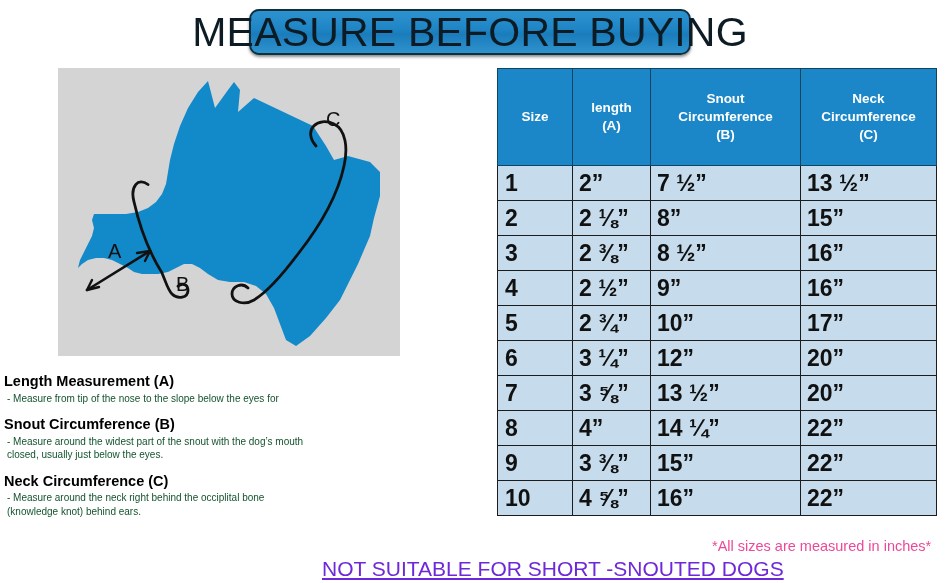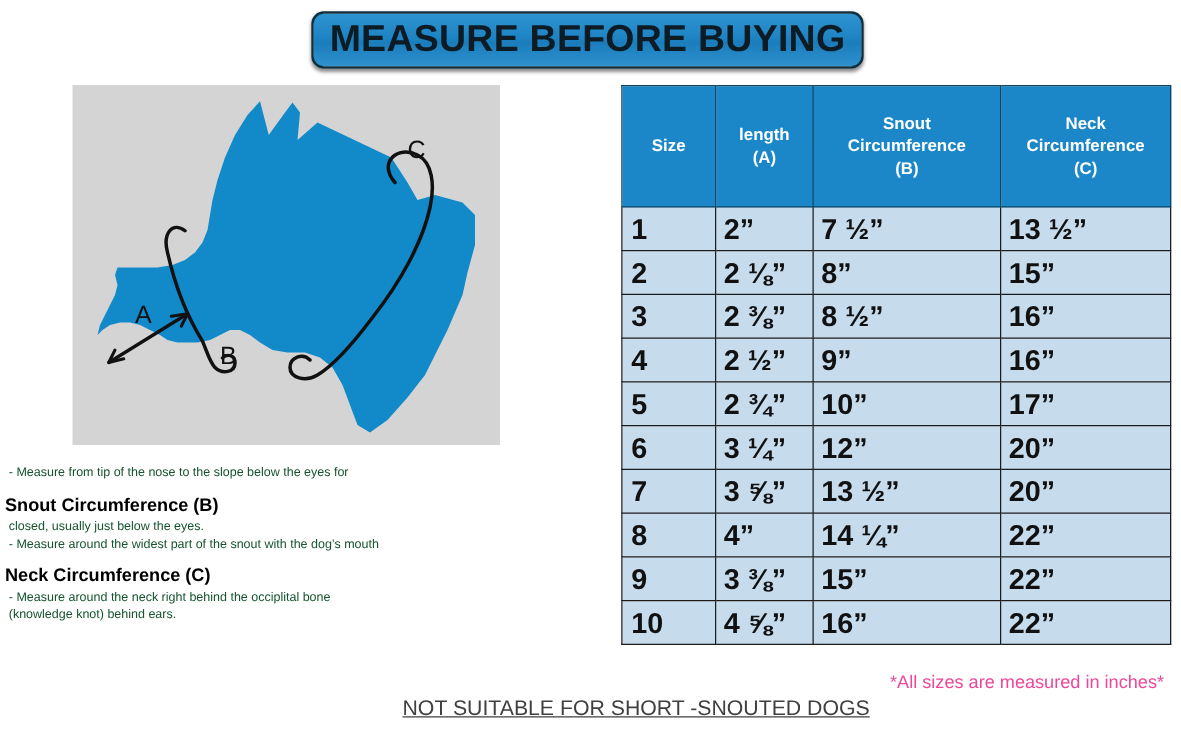--- a/index.html
+++ b/index.html
@@ -25,24 +25,24 @@
     border-radius: 10px;
     border: 2px solid #10303f;
     background: linear-gradient(180deg, #2d93d0 0%, #1e84c4 45%, #1a7cbb 55%, #2f93cf 100%);
     box-shadow: 0 2px 3px rgba(0,0,0,0.45);
     display: flex;
     align-items: center;
     justify-content: center;
     box-sizing: border-box;
   }
   #title-text {
-    font-size: 30px;
+    font-size: 41px;
     letter-spacing: 0.2px;
     color: #0d1b24;
-    font-weight: 700;
+    font-weight: 400;
     white-space: nowrap;
     font-family: "Liberation Sans", sans-serif;
   }
 
   
   #diagram-panel {
     position: absolute;
     left: 58px;
     top: 68px;
     width: 342px;
@@ -71,22 +71,22 @@
     color: #14532d;
     line-height: 1.35;
     padding-left: 3px;
   }
 
   
   #not-suitable {
     position: absolute;
     left: 322px;
     top: 557px;
-    font-size: 17px;
-    color: #404040;
+    font-size: 21px;
+    color: #6d28d9;
     text-decoration: underline;
     white-space: nowrap;
     font-family: "Liberation Sans", sans-serif;
   }
 
   
   #sizes-note {
     position: absolute;
     left: 712px;
     top: 538px;
@@ -169,27 +169,28 @@
     <path d="M258,78 C244,62 260,48 276,56 C288,62 290,80 286,98
          C280,126 262,158 240,186 C222,210 206,226 196,232
          C186,238 174,234 174,226 C174,218 184,214 190,220" fill="none" stroke="#111111" stroke-width="2.8" stroke-linecap="round"></path>
     <text x="268" y="58" font-family="Liberation Sans, sans-serif" font-size="20" fill="#111111">C</text>
   </svg>
 </div>
 
 <div id="instructions">
 
   <div class="instr-block">
+    <div class="instr-head">Length Measurement (A)</div>
     <div class="instr-body">- Measure from tip of the nose to the slope below the eyes for</div>
   </div>
 
   <div class="instr-block">
     <div class="instr-head">Snout Circumference (B)</div>
+    <div class="instr-body">- Measure around the widest part of the snout with the dog’s mouth</div>
     <div class="instr-body cont">closed, usually just below the eyes.</div>
-    <div class="instr-body">- Measure around the widest part of the snout with the dog’s mouth</div>
   </div>
 
   <div class="instr-block">
     <div class="instr-head">Neck Circumference (C)</div>
     <div class="instr-body">- Measure around the neck right behind the occiplital bone</div>
     <div class="instr-body cont">(knowledge knot) behind ears.</div>
   </div>
 
 </div>
 

